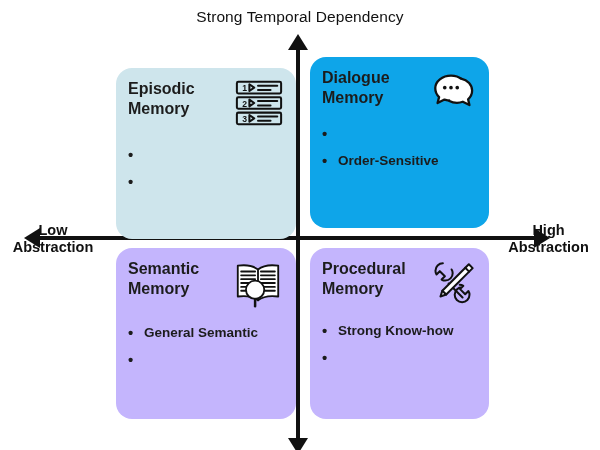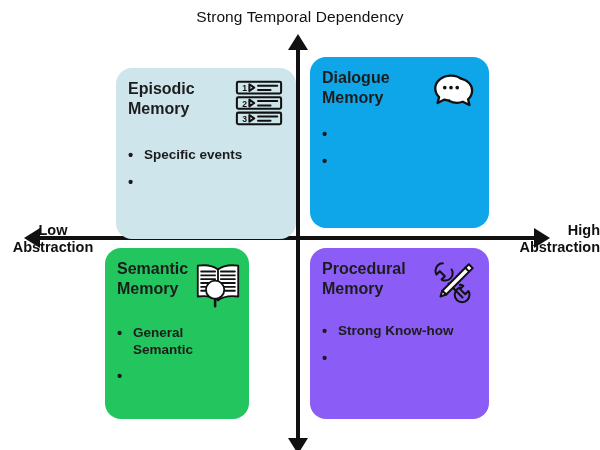--- a/index.html
+++ b/index.html
@@ -20,21 +20,21 @@
     color:#111;
   }
 
   
   .axis-label{
     position:absolute;
     font-size:14.5px;font-weight:700;line-height:1.18;
     color:#111;text-align:center;
   }
   .axis-label.left{left:0px;top:222px;width:106px;}
-  .axis-label.right{left:497px;top:222px;width:103px;text-align:right;}
+  .axis-label.right{left:497px;top:222px;width:103px;}
 
   
   .axis-line{position:absolute;background:#111;}
   .v-line{left:296px;top:46px;width:4px;height:402px;}
   .h-line{left:30px;top:236px;width:508px;height:4px;}
 
   .arrow{position:absolute;width:0;height:0;}
   .arrow-up{
     left:288px;top:34px;
     border-left:10px solid transparent;border-right:10px solid transparent;
@@ -58,22 +58,22 @@
 
   
   .card{
     position:absolute;
     border-radius:16px;
     box-sizing:border-box;
     padding:10px 12px 8px 12px;
   }
   .card.q-tl{left:108px;top:68px;width:180px;height:171px;background:#cee5ec;margin-left:8px;}
   .card.q-tr{left:310px;top:57px;width:179px;height:171px;background:#0ea5e9;}
-  .card.q-bl{left:105px;top:248px;width:144px;height:171px;background:#22c55e;}
-  .card.q-br{left:310px;top:248px;width:179px;height:171px;background:#8b5cf6;}
+  .card.q-bl{left:116px;top:248px;width:180px;height:171px;background:#c4b5fd;}
+  .card.q-br{left:310px;top:248px;width:179px;height:171px;background:#c4b5fd;}
 
   .card-head{
     display:flex;align-items:flex-start;justify-content:space-between;
     gap:4px;
   }
   .card-title{
     font-size:16px;font-weight:700;line-height:1.22;
     color:#1c1c1c;white-space:pre-line;
     padding-top:1px;
   }
@@ -143,21 +143,20 @@
           <line x1="25" y1="24" x2="45" y2="24"></line>
           <line x1="25" y1="28.5" x2="38" y2="28.5"></line>
           <line x1="25" y1="40" x2="45" y2="40"></line>
           <line x1="25" y1="44.5" x2="38" y2="44.5"></line>
         </svg>
       </div>
     </div>
     <ul class="bullets">
       <li>
         <span class="dot">•</span>
-        <span class="btext">Specific events</span>
       </li>
       <li>
         <span class="dot">•</span>
       </li>
     </ul>
   </div>
 
   <div class="card q-tr">
     <div class="card-head">
       <div class="card-title">Dialogue
@@ -174,20 +173,21 @@
           <circle cx="33.5" cy="21.5" r="1.9" fill="#111" stroke="none"></circle>
         </svg>
       </div>
     </div>
     <ul class="bullets">
       <li>
         <span class="dot">•</span>
       </li>
       <li>
         <span class="dot">•</span>
+        <span class="btext">Order-Sensitive</span>
       </li>
     </ul>
   </div>
 
   <div class="card q-bl">
     <div class="card-head">
       <div class="card-title">Semantic
 Memory</div>
       <div class="card-icon">
         <svg width="52" height="52" viewBox="0 0 54 54" fill="none" stroke="#111" stroke-width="1.9" stroke-linecap="round" stroke-linejoin="round">

